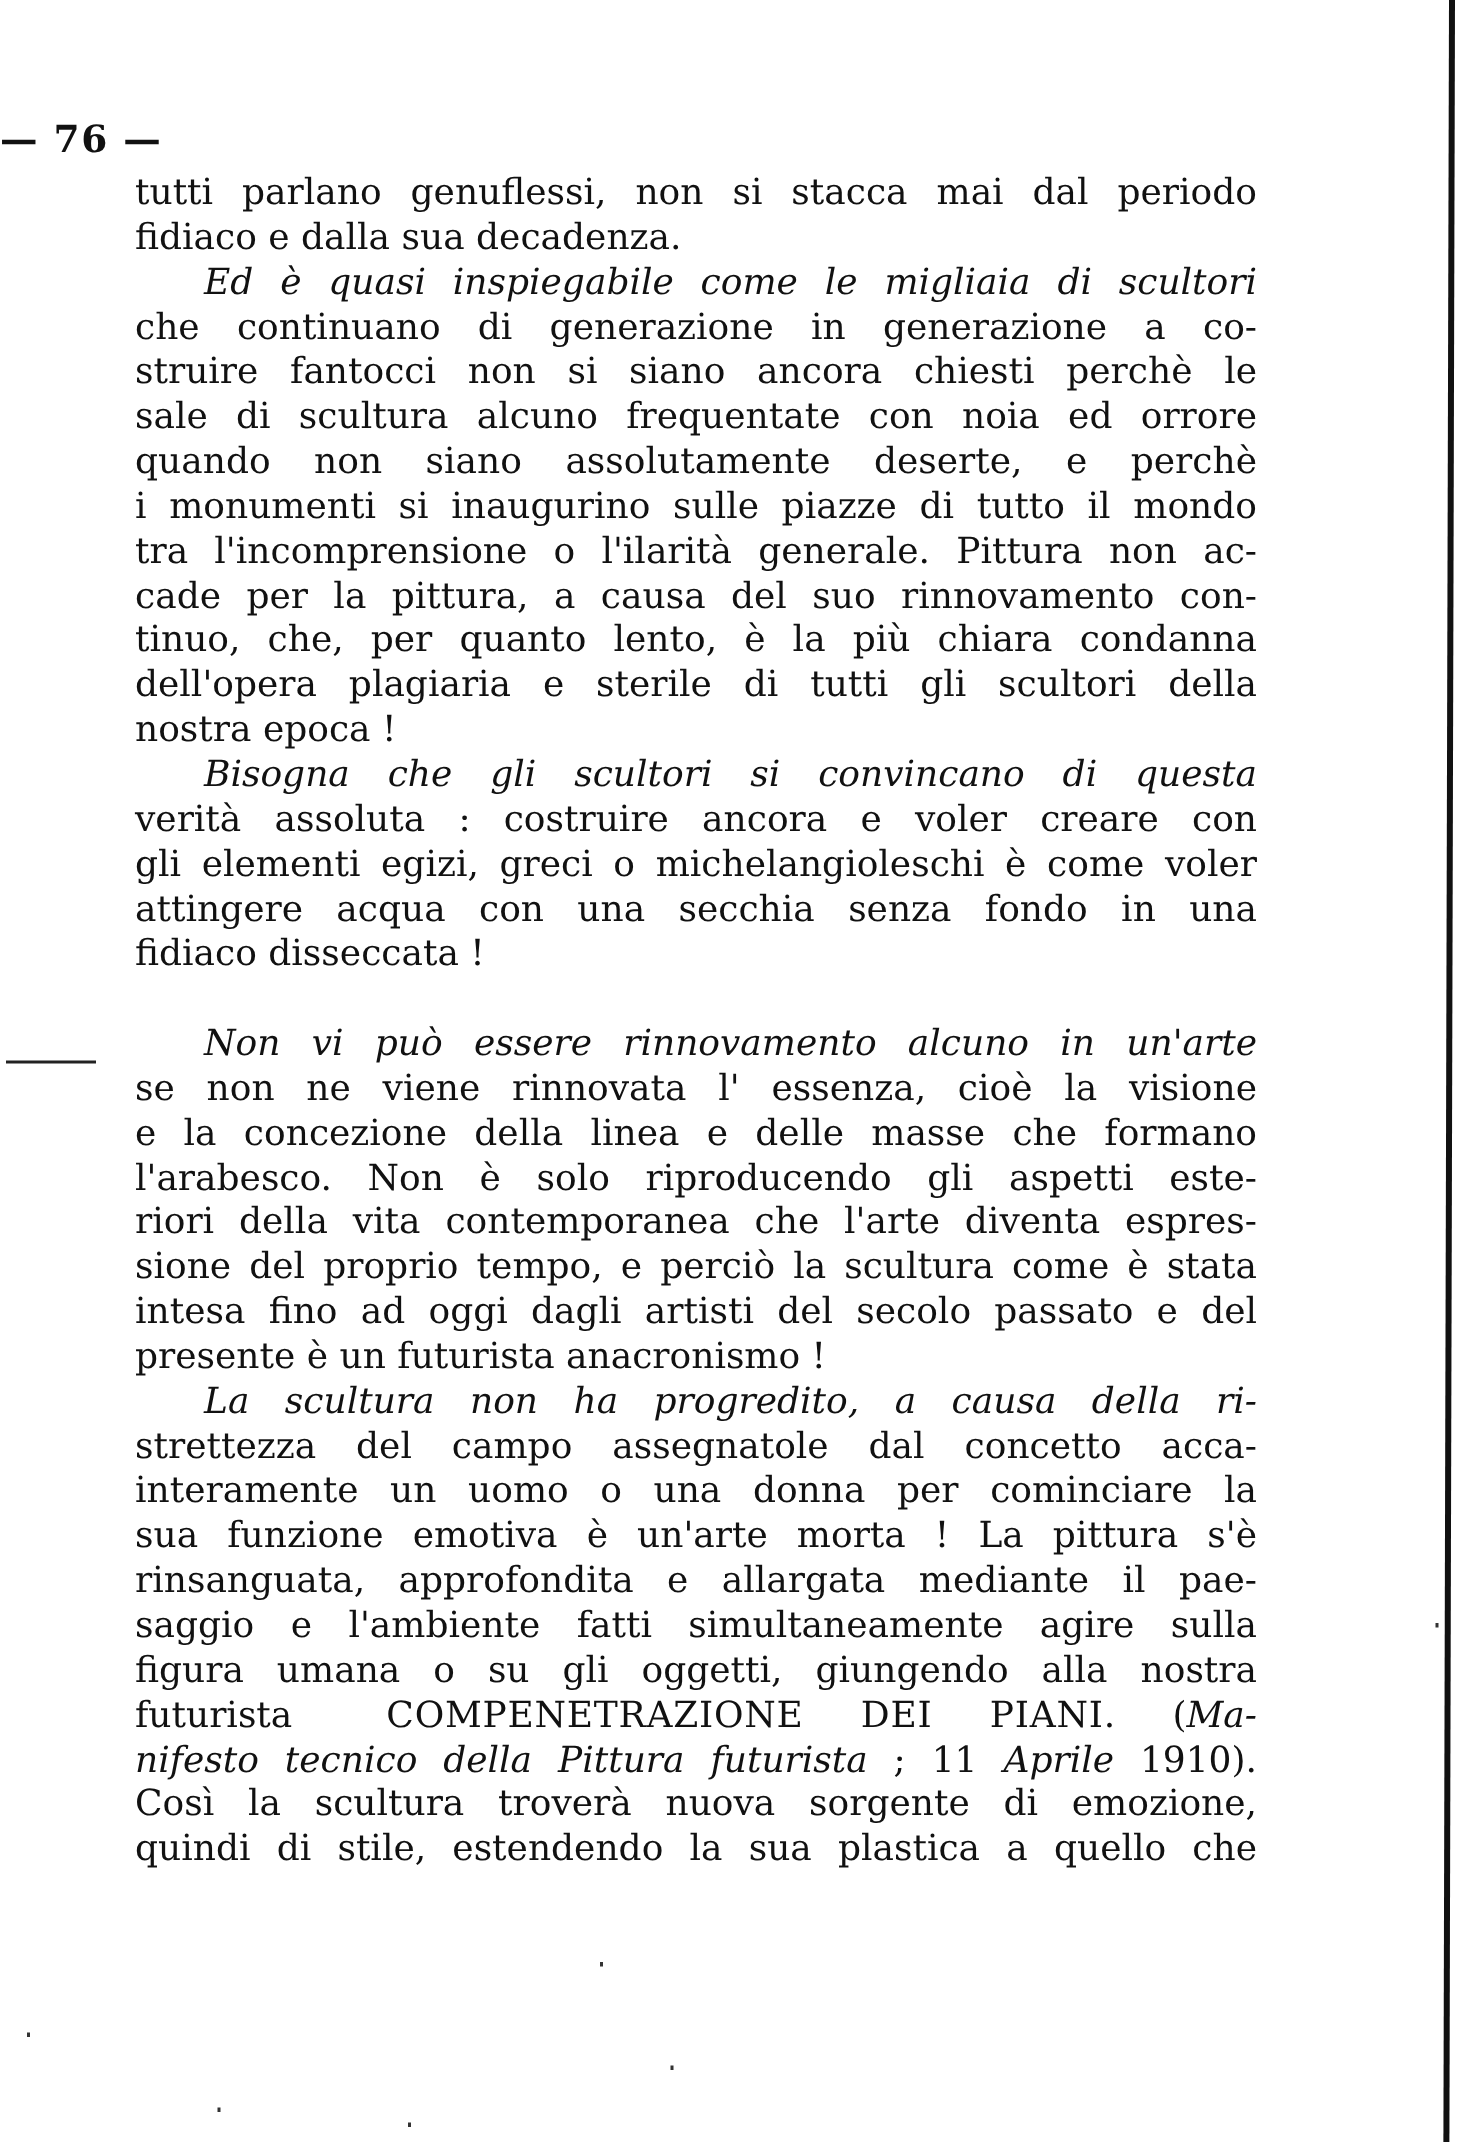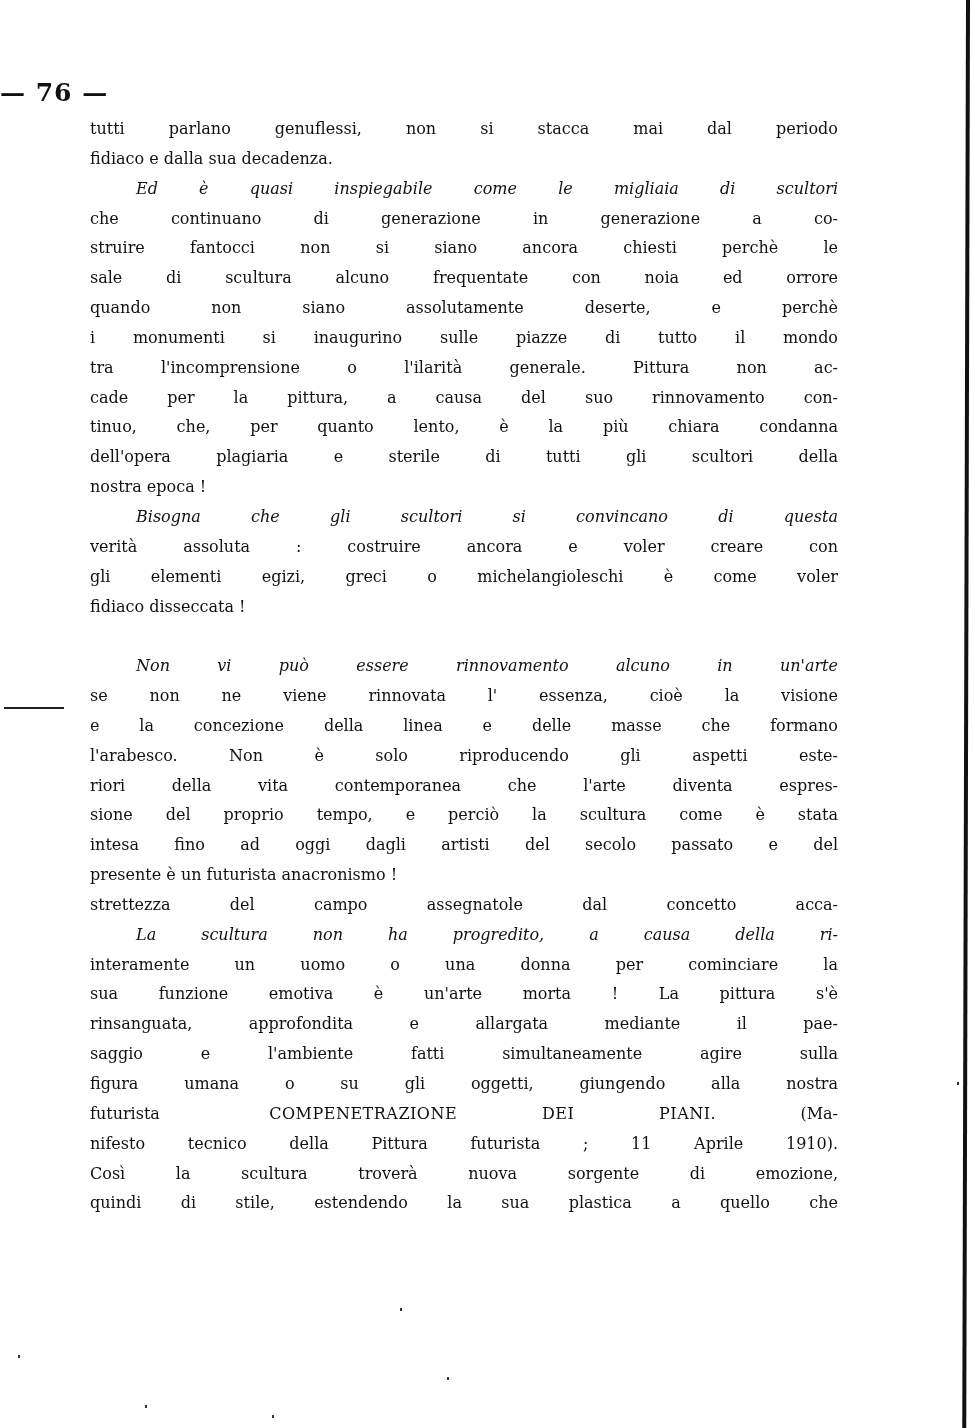--- a/index.html
+++ b/index.html
@@ -27,38 +27,39 @@
     }
     .text-block {
       position: absolute;
       left: 90px;
       width: 748px;
       top: 114px;
     }
     .line {
       height: 29.85px;
       line-height: 29.85px;
-      font-size: 16px;
+      font-size: 24px;
       white-space: nowrap;
       text-align: justify;
       text-align-last: justify;
       transform-origin: left center;
       overflow: visible;
     }
     .line.last {
       text-align-last: left;
     }
     .line.indent {
       padding-left: 46px;
       font-style: italic;
     }
     .line.blank {
       height: 29.85px;
     }
     .line .it {
+      font-style: italic;
     }
     .line .sc {
       letter-spacing: 0.5px;
       margin-left: 25px;
     }
     .margin-mark {
       position: absolute;
       left: 4px;
       top: 707px;
       width: 60px;
@@ -97,32 +98,33 @@
     <div class="line">quando non siano assolutamente deserte, e perchè</div>
     <div class="line">i monumenti si inaugurino sulle piazze di tutto il mondo</div>
     <div class="line">tra l'incomprensione o l'ilarità generale. Pittura non ac-</div>
     <div class="line">cade per la pittura, a causa del suo rinnovamento con-</div>
     <div class="line">tinuo, che, per quanto lento, è la più chiara condanna</div>
     <div class="line">dell'opera plagiaria e sterile di tutti gli scultori della</div>
     <div class="line last">nostra epoca !</div>
     <div class="line indent">Bisogna che gli scultori si convincano di questa</div>
     <div class="line">verità assoluta : costruire ancora e voler creare con</div>
     <div class="line">gli elementi egizi, greci o michelangioleschi è come voler</div>
+    <div class="line">attingere acqua con una secchia senza fondo in una</div>
     <div class="line last">fidiaco disseccata !</div>
     <div class="line last blank"></div>
     <div class="line indent">Non vi può essere rinnovamento alcuno in un'arte</div>
     <div class="line">se non ne viene rinnovata l' essenza, cioè la visione</div>
     <div class="line">e la concezione della linea e delle masse che formano</div>
     <div class="line">l'arabesco. Non è solo riproducendo gli aspetti este-</div>
     <div class="line">riori della vita contemporanea che l'arte diventa espres-</div>
     <div class="line">sione del proprio tempo, e perciò la scultura come è stata</div>
     <div class="line">intesa fino ad oggi dagli artisti del secolo passato e del</div>
     <div class="line last">presente è un futurista anacronismo !</div>
+    <div class="line indent">La scultura non ha progredito, a causa della ri-</div>
     <div class="line">strettezza del campo assegnatole dal concetto acca-</div>
-    <div class="line indent">La scultura non ha progredito, a causa della ri-</div>
     <div class="line">interamente un uomo o una donna per cominciare la</div>
     <div class="line">sua funzione emotiva è un'arte morta ! La pittura s'è</div>
     <div class="line">rinsanguata, approfondita e allargata mediante il pae-</div>
     <div class="line">saggio e l'ambiente fatti simultaneamente agire sulla</div>
     <div class="line">figura umana o su gli oggetti, giungendo alla nostra</div>
     <div class="line"><span>futurista </span><span class="sc">COMPENETRAZIONE DEI PIANI.</span><span> (</span><span class="it">Ma-</span></div>
     <div class="line"><span class="it">nifesto tecnico della Pittura futurista</span><span> ; 11 </span><span class="it">Aprile</span><span> 1910).</span></div>
     <div class="line">Così la scultura troverà nuova sorgente di emozione,</div>
     <div class="line">quindi di stile, estendendo la sua plastica a quello che</div>
   </div>

